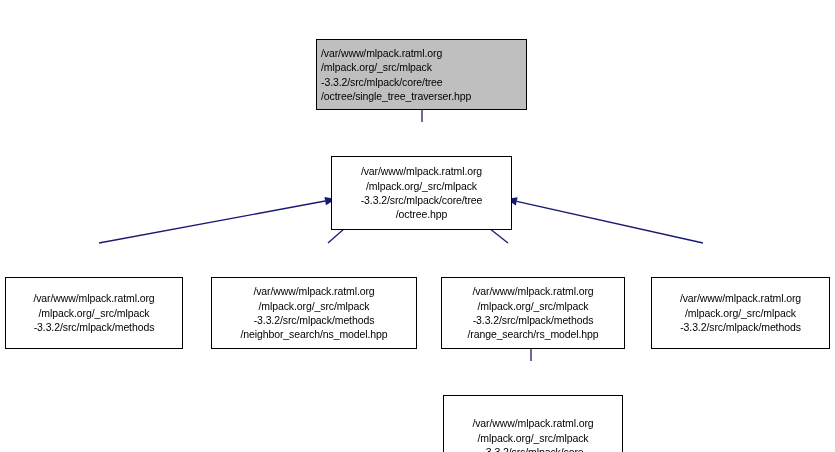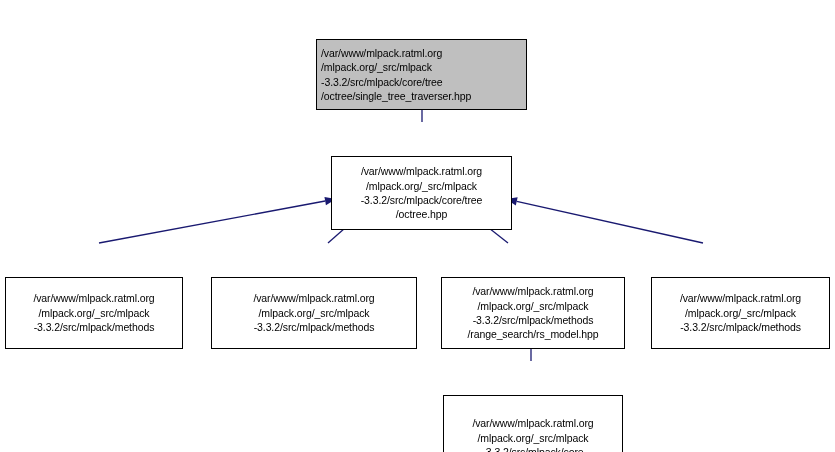--- a/index.html
+++ b/index.html
@@ -68,17 +68,17 @@
       <line x1="508" y1="243" x2="460.64950172704664" y2="205.79603707125094" stroke="#191970" stroke-width="1.3"></line>
       <polygon points="452,199 463.24435224516066,202.49350004819675 458.0546512089326,209.09857409430512" fill="#191970"></polygon>
       <line x1="703" y1="243" x2="516.735486997112" y2="201.39777374554785" stroke="#191970" stroke-width="1.3"></line>
       <polygon points="506,199 517.6510006090485,197.2987696193778 515.8199733851756,205.4967778717179" fill="#191970"></polygon>
       <line x1="531" y1="361" x2="531" y2="329" stroke="#191970" stroke-width="1.3"></line>
       <polygon points="531,318 535.2,329 526.8,329" fill="#191970"></polygon>
     </svg>
 <div class="node highlight leftish" style="left: 316px; top: 5px; width: 211px; height: 71px;"><span class="line">/var/www/mlpack.ratml.org</span><span class="line">/mlpack.org/_src/mlpack</span><span class="line">-3.3.2/src/mlpack/core/tree</span><span class="line">/octree/single_tree_traverser.hpp</span></div>
     <div class="node" style="left: 331px; top: 122px; width: 181px; height: 74px;"><span class="line">/var/www/mlpack.ratml.org</span><span class="line">/mlpack.org/_src/mlpack</span><span class="line">-3.3.2/src/mlpack/core/tree</span><span class="line">/octree.hpp</span></div>
     <div class="node" style="left: 5px; top: 243px; width: 178px; height: 72px;"><span class="line">/var/www/mlpack.ratml.org</span><span class="line">/mlpack.org/_src/mlpack</span><span class="line">-3.3.2/src/mlpack/methods</span></div>
-    <div class="node" style="left: 211px; top: 243px; width: 206px; height: 72px;"><span class="line">/var/www/mlpack.ratml.org</span><span class="line">/mlpack.org/_src/mlpack</span><span class="line">-3.3.2/src/mlpack/methods</span></div>
+    <div class="node" style="left: 211px; top: 243px; width: 206px; height: 72px;"><span class="line">/var/www/mlpack.ratml.org</span><span class="line">/mlpack.org/_src/mlpack</span><span class="line">-3.3.2/src/mlpack/methods</span><span class="line">/neighbor_search/ns_model.hpp</span></div>
     <div class="node" style="left: 441px; top: 243px; width: 184px; height: 72px;"><span class="line">/var/www/mlpack.ratml.org</span><span class="line">/mlpack.org/_src/mlpack</span><span class="line">-3.3.2/src/mlpack/methods</span><span class="line">/range_search/rs_model.hpp</span></div>
     <div class="node" style="left: 651px; top: 243px; width: 179px; height: 72px;"><span class="line">/var/www/mlpack.ratml.org</span><span class="line">/mlpack.org/_src/mlpack</span><span class="line">-3.3.2/src/mlpack/methods</span></div>
     <div class="node" style="left: 443px; top: 361px; width: 180px; height: 86px;"><span class="line">/var/www/mlpack.ratml.org</span><span class="line">/mlpack.org/_src/mlpack</span><span class="line">-3.3.2/src/mlpack/core</span></div>
   </div>
 
 </body></html>

